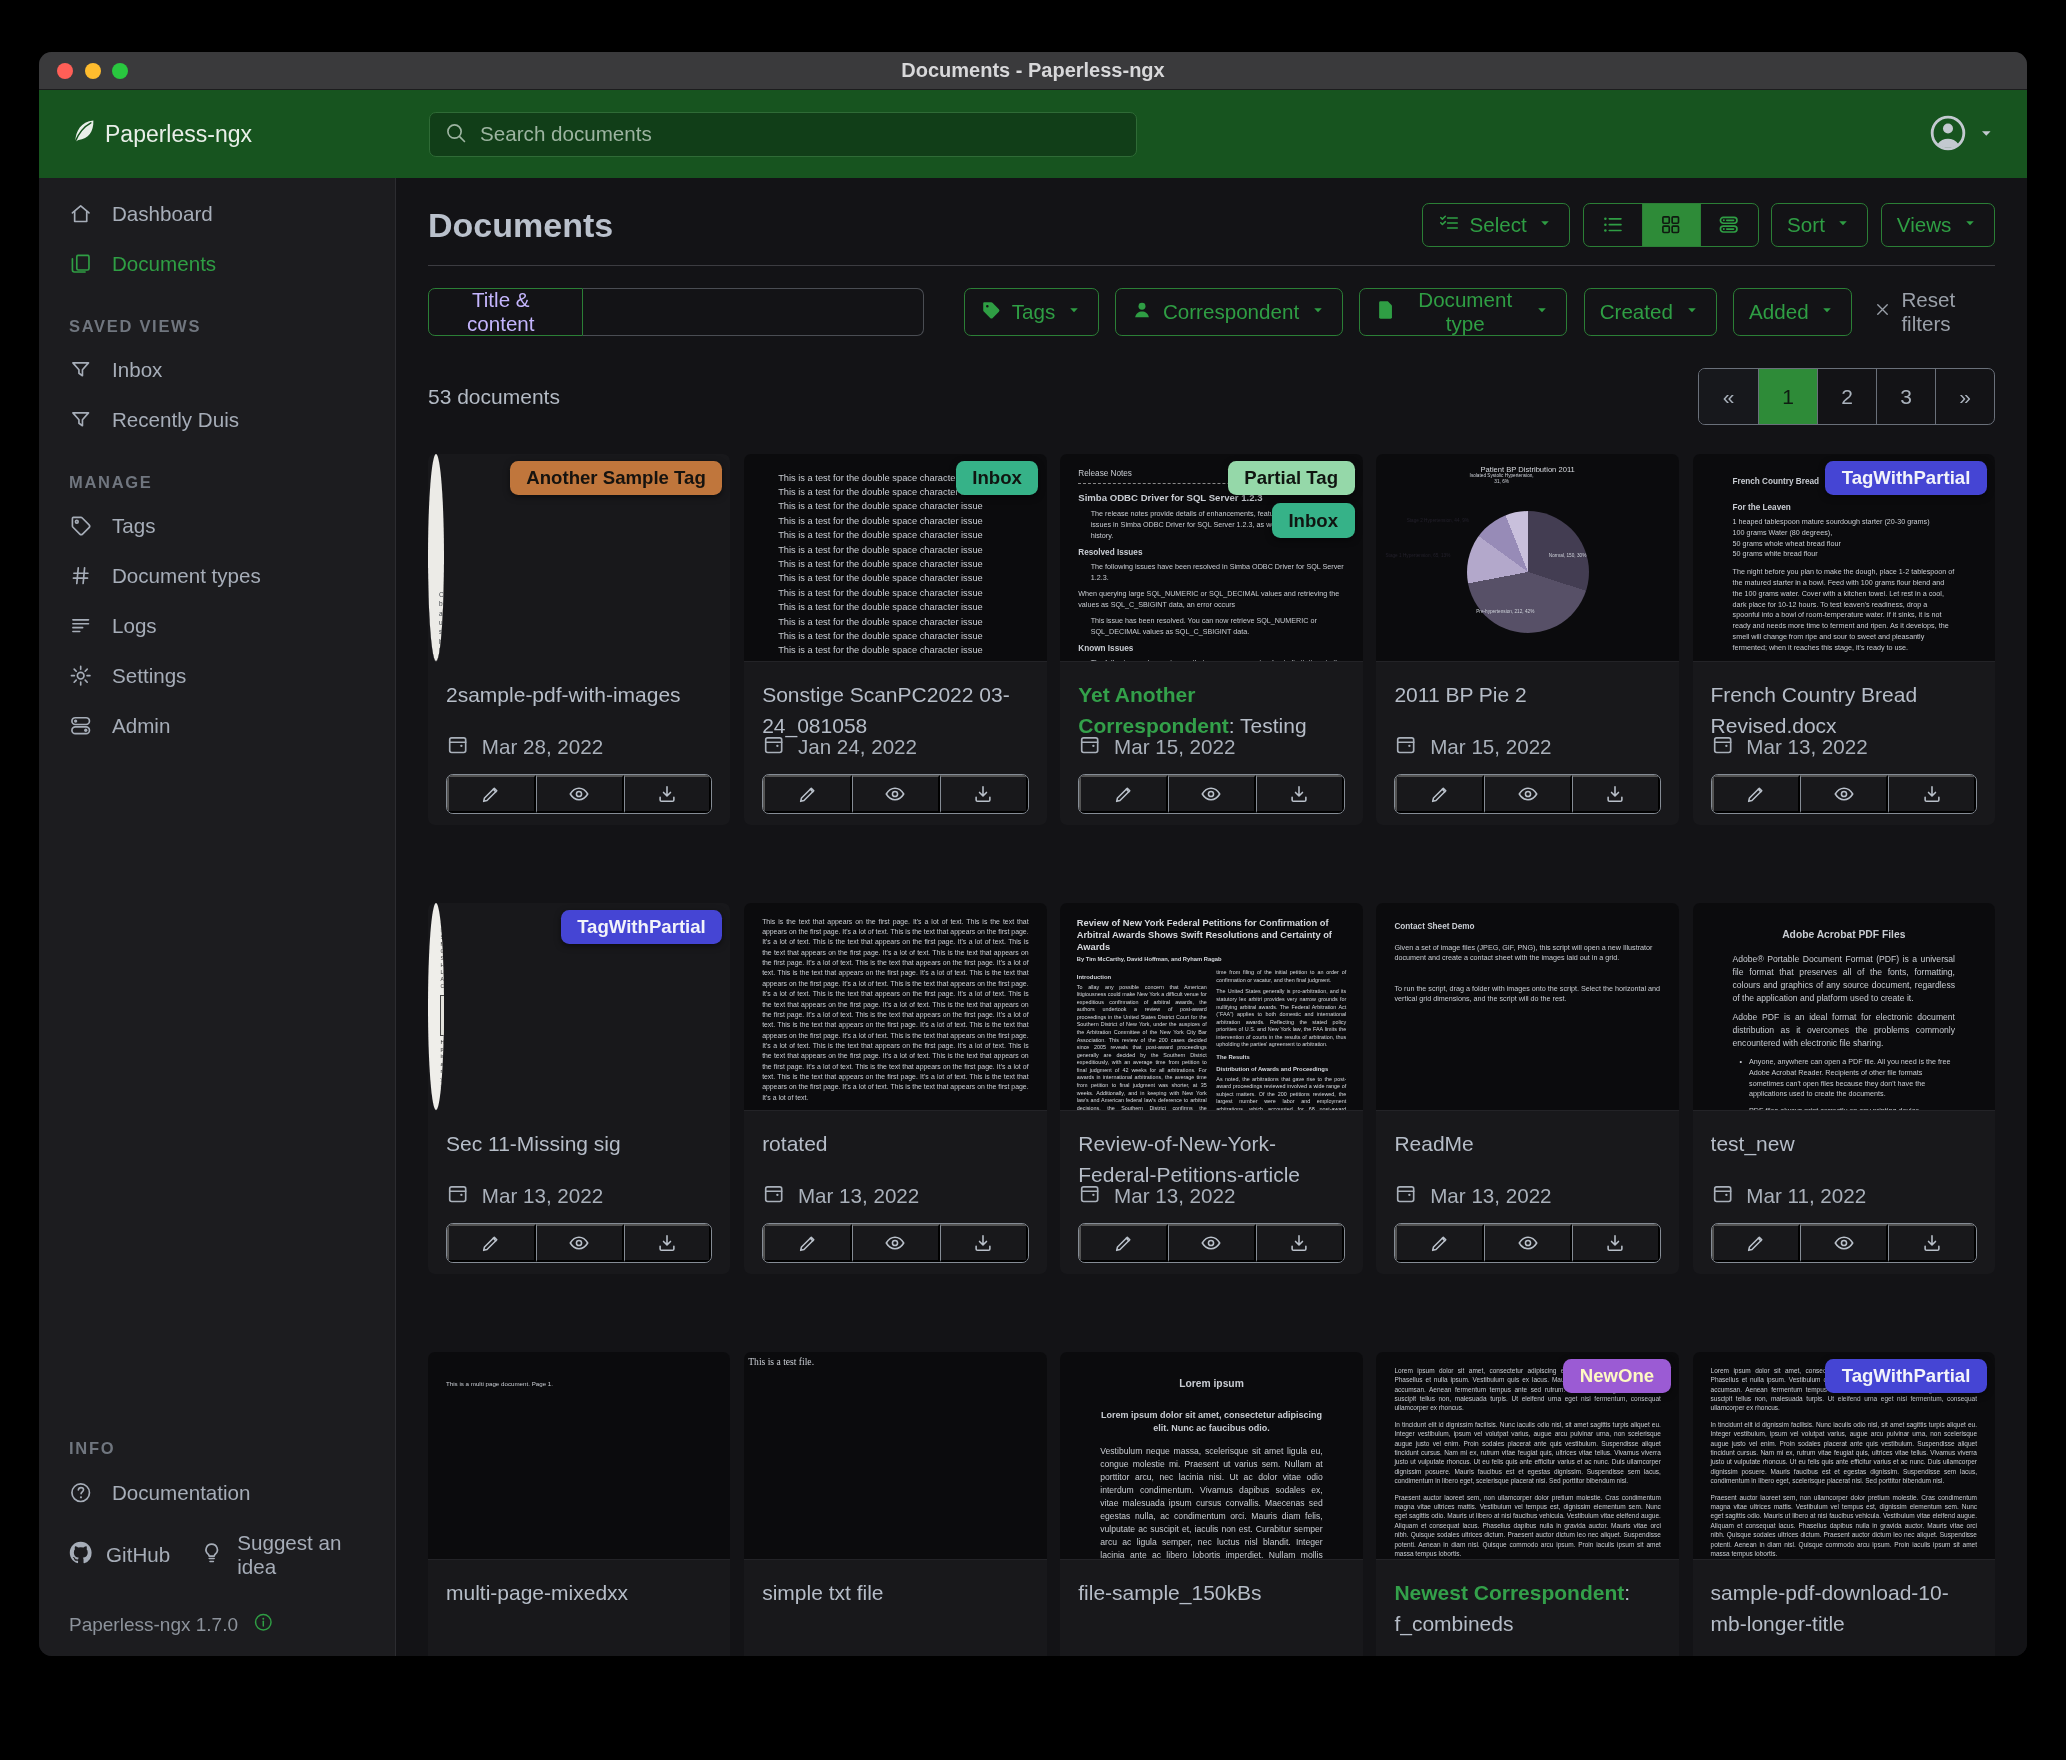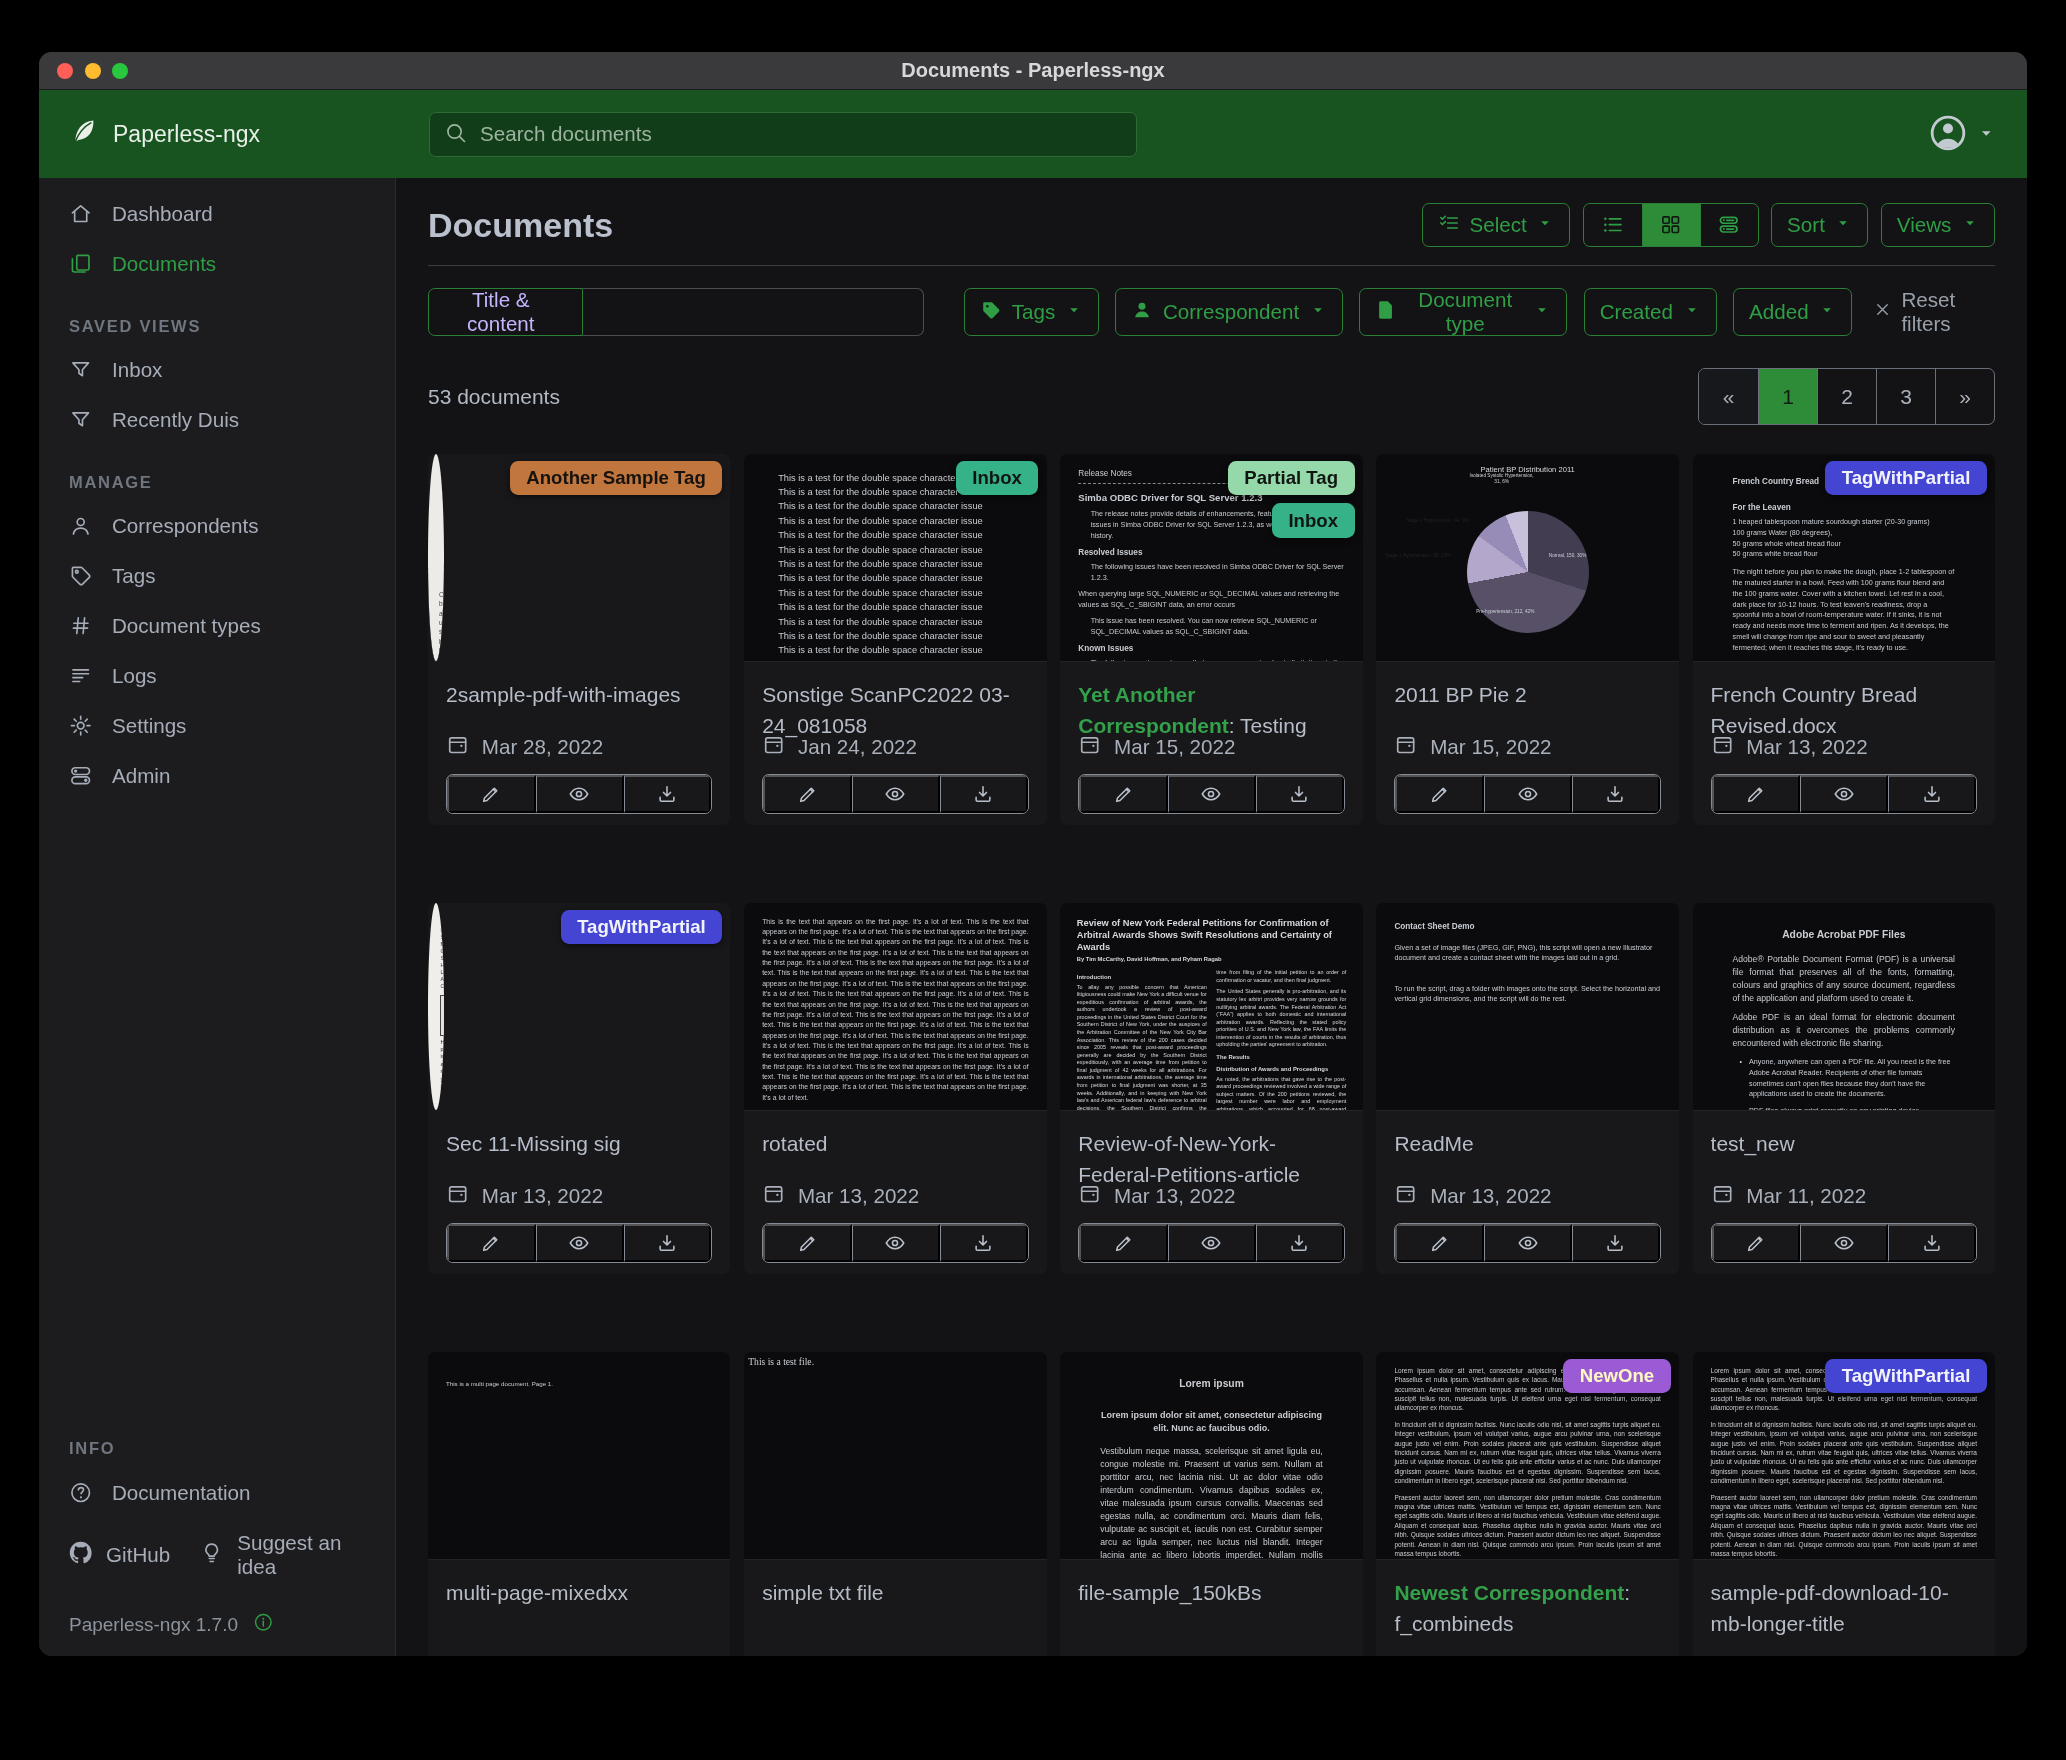--- a/index.html
+++ b/index.html
@@ -15,21 +15,21 @@
   }
   
   .titlebar { height:38px; flex:0 0 auto; background:#3a3a3c; border-bottom:0.7px solid #1c1c1e;
     display:flex; align-items:center; justify-content:center; position:relative; }
   .lights { position:absolute; left:18px; top:0; height:100%; display:flex; align-items:center; gap:11.7px; }
   .light { width:16px; height:16px; border-radius:50%; }
   .light.red { background:#ff5f57; } .light.yellow { background:#febc2e; } .light.green { background:#29c73f; }
   .titlebar-text { color:#d8d8da; font-size:20px; font-weight:bold; }
   
   .navbar { height:88px; flex:0 0 auto; background:#17541f; display:flex; align-items:center; padding:0 30px; }
-  .brand { width:360px; display:flex; align-items:center; gap:14px; color:#e9efe9; font-size:23px; flex:0 0 auto; }
+  .brand { width:360px; display:flex; align-items:center; gap:6px; color:#e9efe9; font-size:23px; flex:0 0 auto; }
   .brand .icon svg { width:30px; height:30px; }
   .searchbox { width:708px; height:45px; background:#113e18; border:1.4px solid #2f6b36; border-radius:6.9px;
     display:flex; align-items:center; padding:0 13.7px; gap:11px; color:#9db4a1; }
   .searchbox .icon svg { width:23.4px; height:23.4px; }
   .searchbox input { flex:1; background:transparent; border:none; outline:none; color:#cdd9cf; font-size:20.6px;
     font-family:"Liberation Sans", sans-serif; }
   .searchbox input::placeholder { color:#9db4a1; }
   .user { margin-left:auto; display:flex; align-items:center; gap:8.2px; color:#c3c9d0; }
   .user .icon svg { width:40px; height:40px; }
   .user .caret svg { width:20.6px; height:20.6px; }
@@ -233,29 +233,20 @@
               <svg viewBox="0 0 24 24" fill="none" stroke="currentColor" stroke-width="1.7" stroke-linecap="round" stroke-linejoin="round">
                 <path d="M4 5h16l-6.2 7v6.2l-3.6-2.6V12z"></path>
               </svg>
             </span>
                    <span>Recently Duis</span>
           </div>
           <div class="side-heading">MANAGE</div>
           <div class="side-item">
             <span class="icon">
               <svg viewBox="0 0 24 24" fill="none" stroke="currentColor" stroke-width="1.7" stroke-linecap="round" stroke-linejoin="round">
-                <circle cx="12" cy="8.2" r="3.6"></circle>
-                <path d="M4.5 20.5c.8-4 3.9-6 7.5-6s6.7 2 7.5 6"></path>
-              </svg>
-            </span>
-                   <span>Correspondents</span>
-          </div>
-          <div class="side-item">
-            <span class="icon">
-              <svg viewBox="0 0 24 24" fill="none" stroke="currentColor" stroke-width="1.7" stroke-linecap="round" stroke-linejoin="round">
                 <path d="M3.5 12.2V4.5a1 1 0 0 1 1-1h7.7a2 2 0 0 1 1.4.6l7 7a2 2 0 0 1 0 2.8l-6.7 6.7a2 2 0 0 1-2.8 0l-7-7a2 2 0 0 1-.6-1.4z"></path>
                 <circle cx="8" cy="8" r="1.4"></circle>
               </svg>
             </span>
                    <span>Tags</span>
           </div>
           <div class="side-item">
             <span class="icon">
               <svg viewBox="0 0 24 24" fill="none" stroke="currentColor" stroke-width="1.7" stroke-linecap="round" stroke-linejoin="round">
                 <path d="M9.5 4 8 20M16 4l-1.5 16M5 9.5h14.5M4.5 14.5H19"></path>

